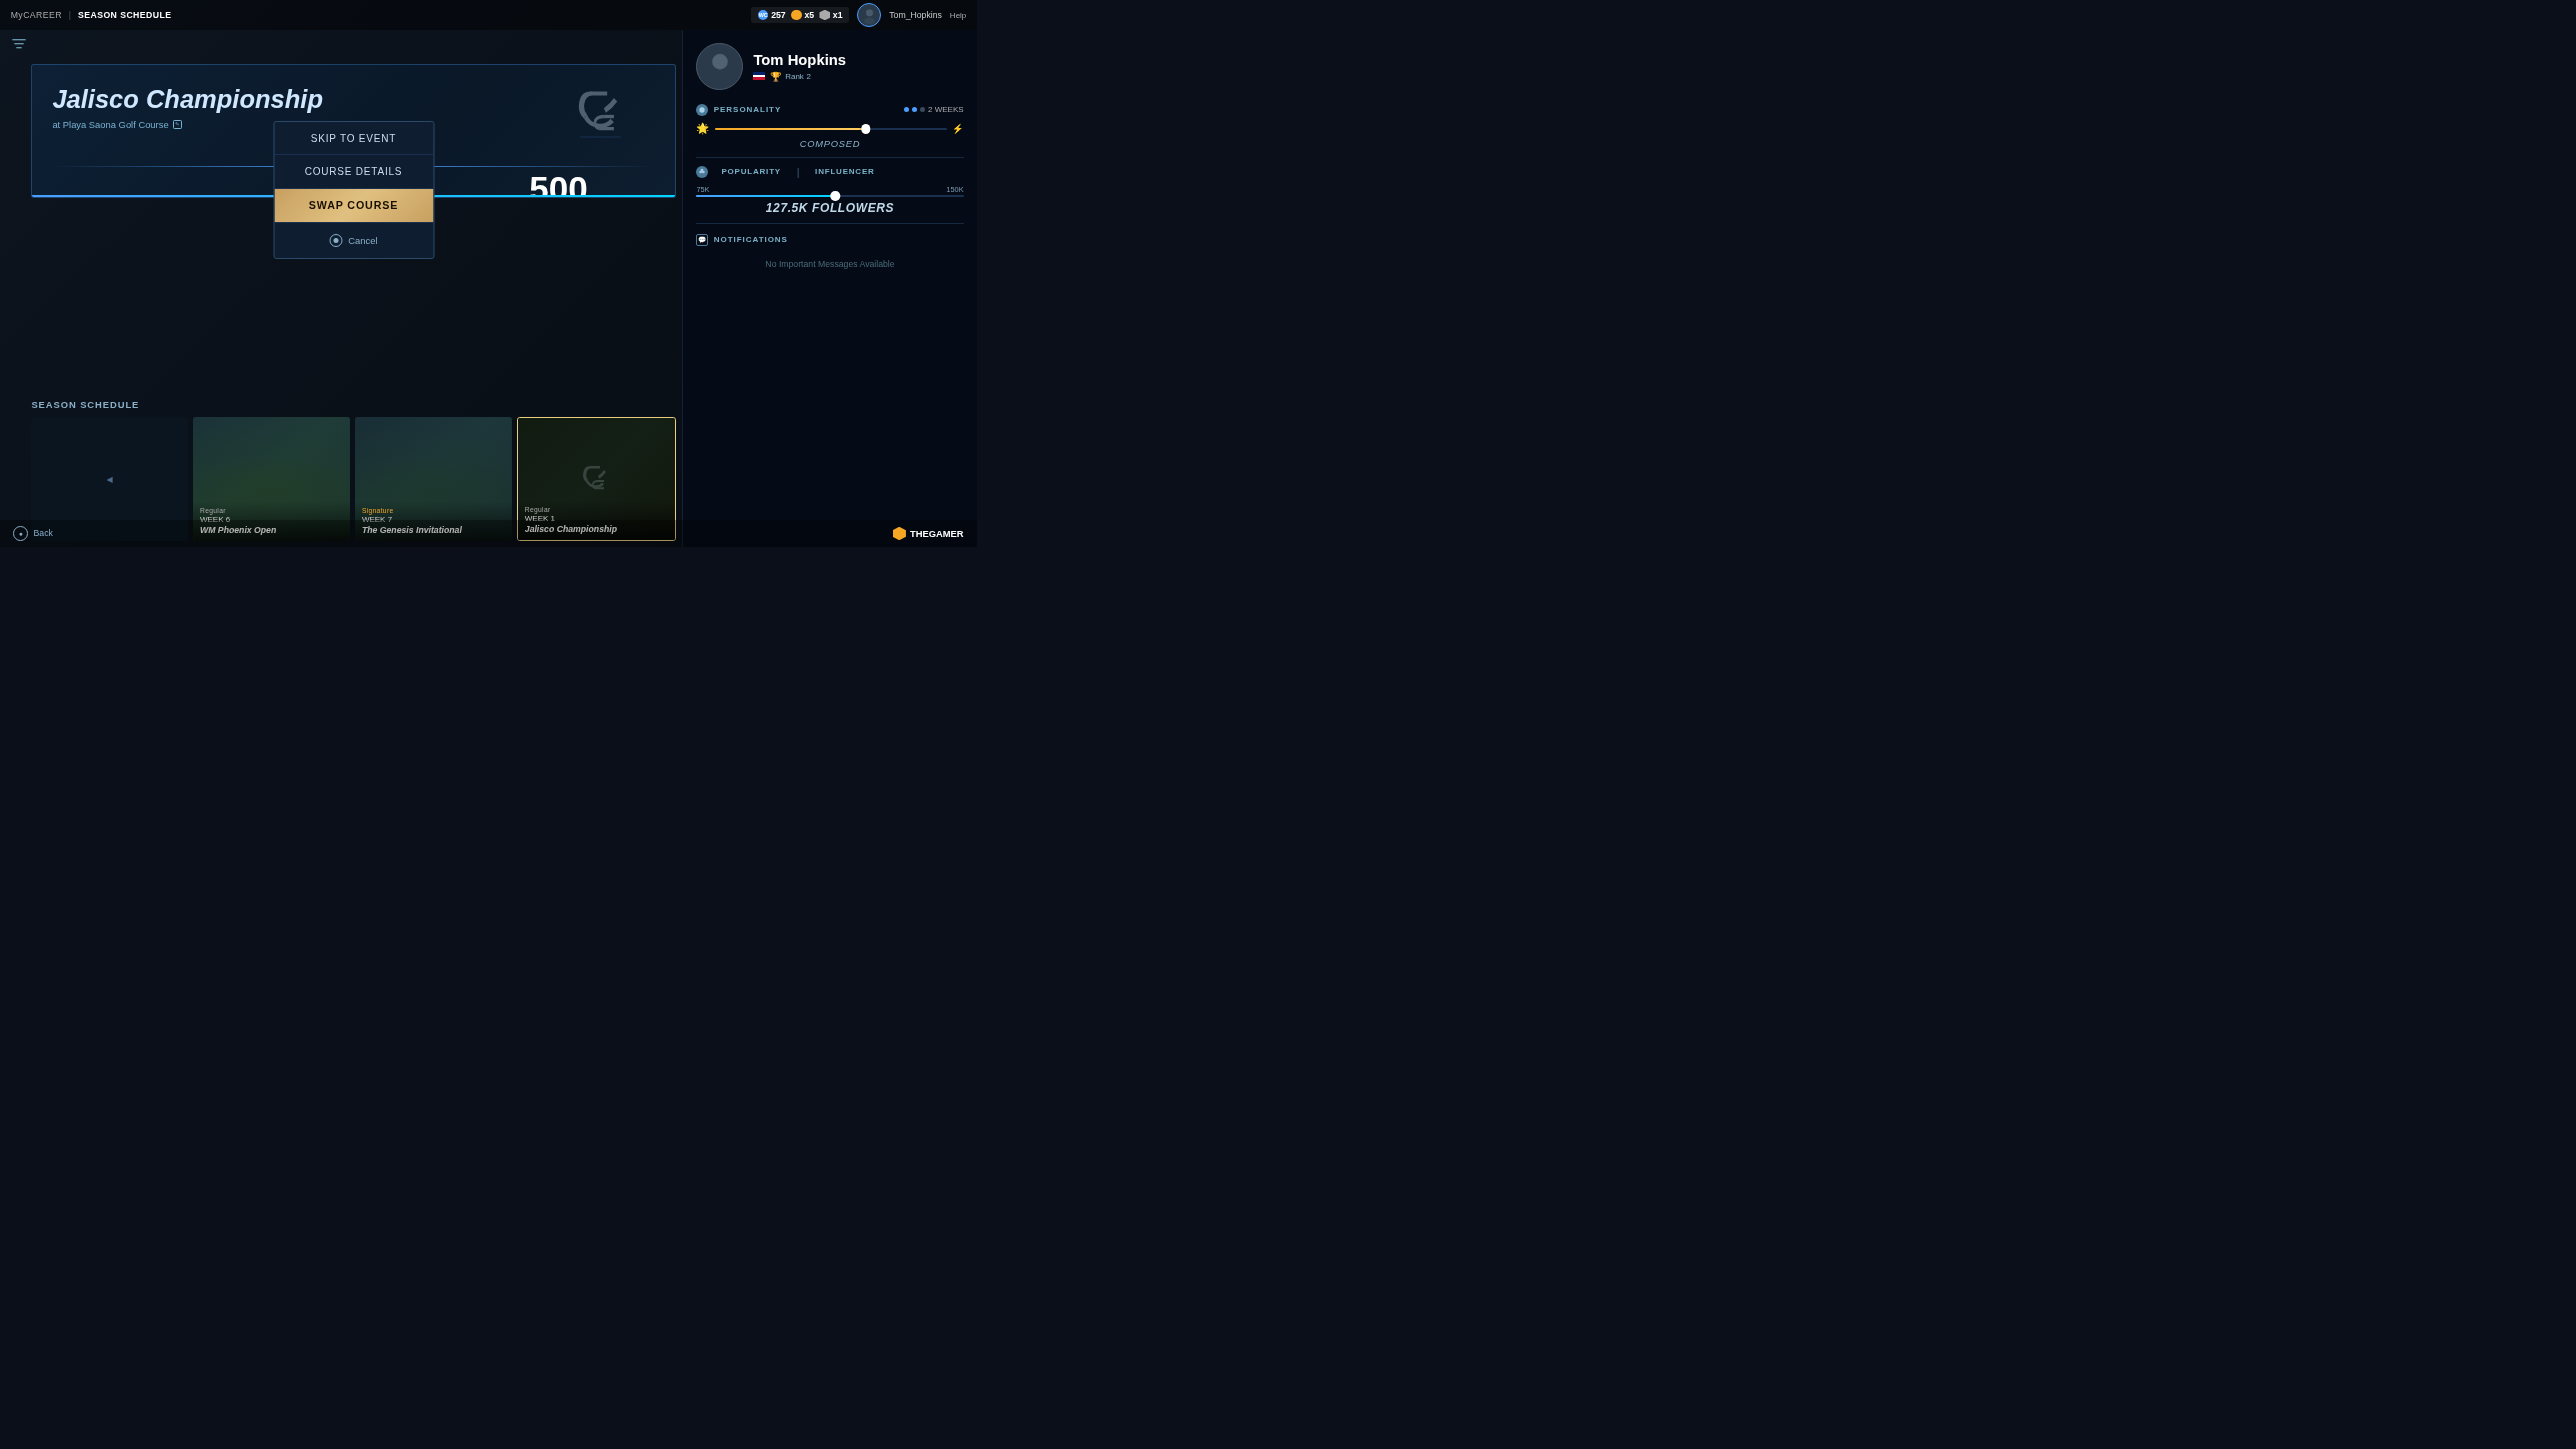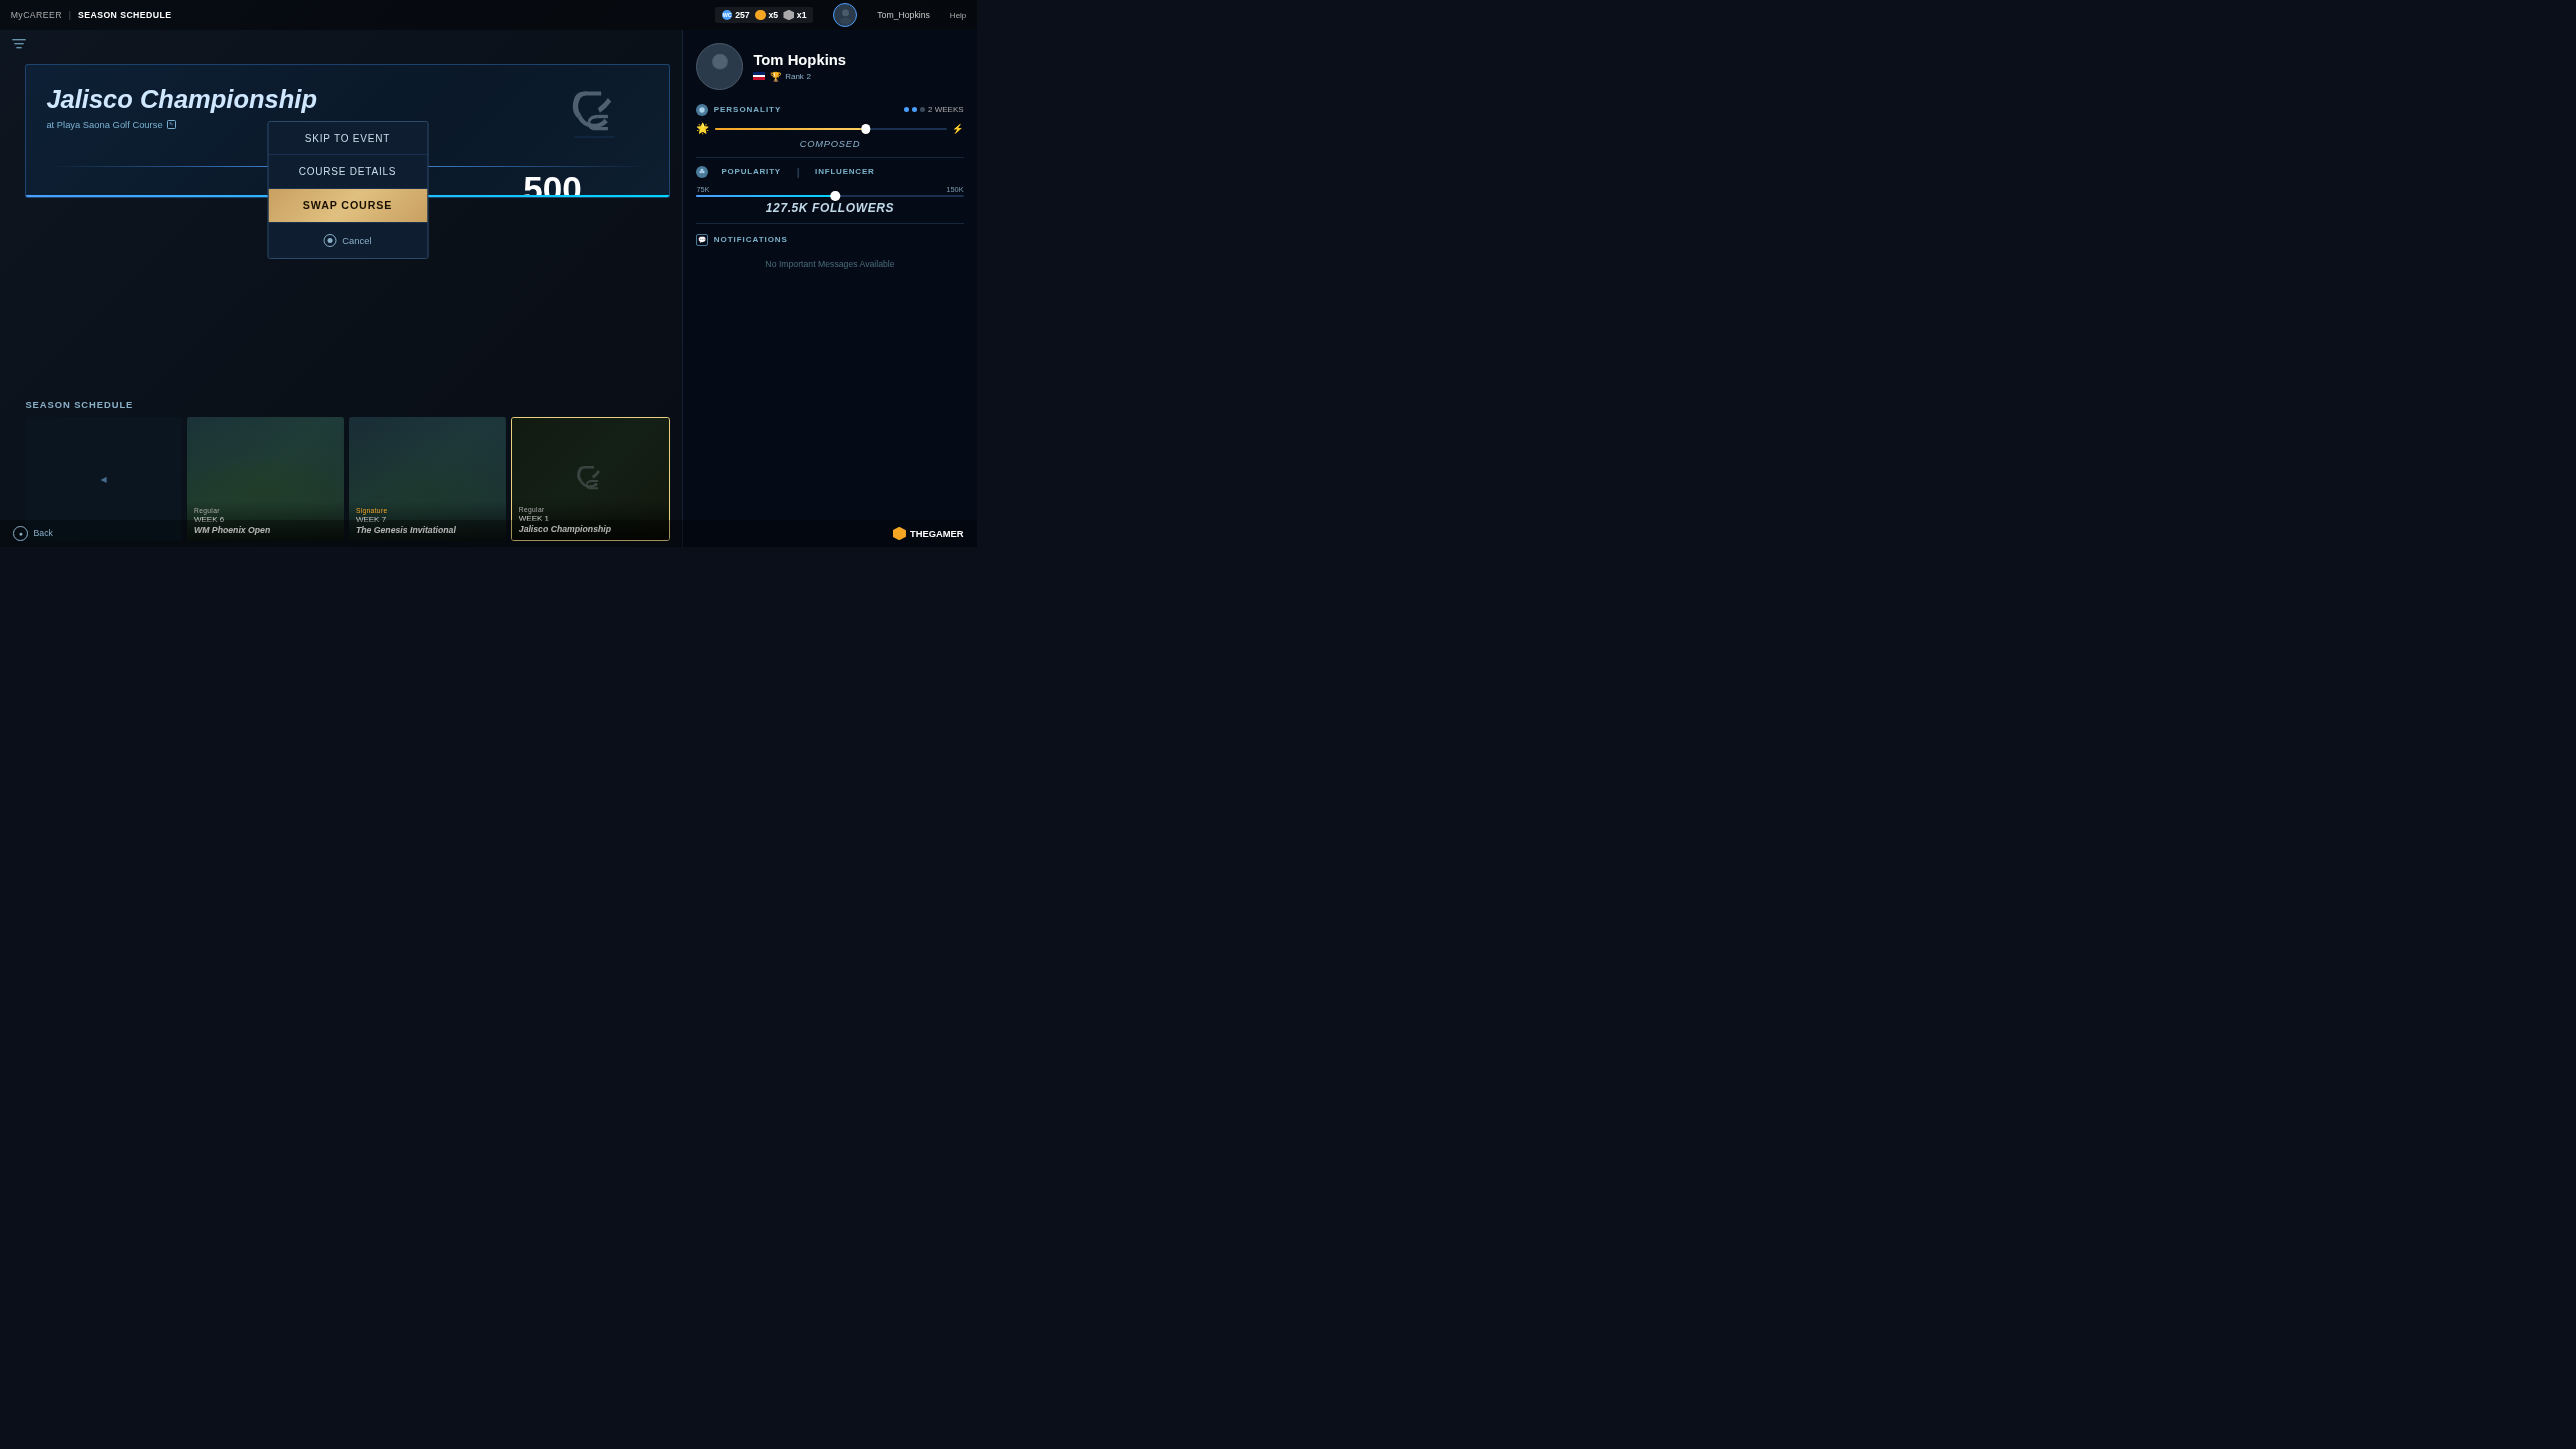--- a/index.html
+++ b/index.html
@@ -45,21 +45,21 @@
     .top-bar-left span.separator {
       color: #555;
     }
     .top-bar-left span.active {
       color: #fff;
       font-weight: bold;
     }
     .top-bar-right {
       display: flex;
       align-items: center;
-      gap: 20px;
+      gap: 8px;
     }
     .currency-block {
       display: flex;
       align-items: center;
       gap: 5.4px;
       background: rgba(255,255,255,0.07);
       border-radius: 2.7px;
       padding: 2.7px 6.7px;
     }
     .currency-item {
@@ -110,21 +110,21 @@
       position: absolute;
       top: 37px;
       left: 10.7px;
       z-index: 5;
     }
 
     
     .main-content {
       position: absolute;
       top: 30px;
-      left: 12px;
+      left: 18px;
       width: 671px;
       bottom: 0;
     }
 
     
     .event-header {
       position: absolute;
       top: 34px;
       left: 13.4px;
       right: 13.4px;

